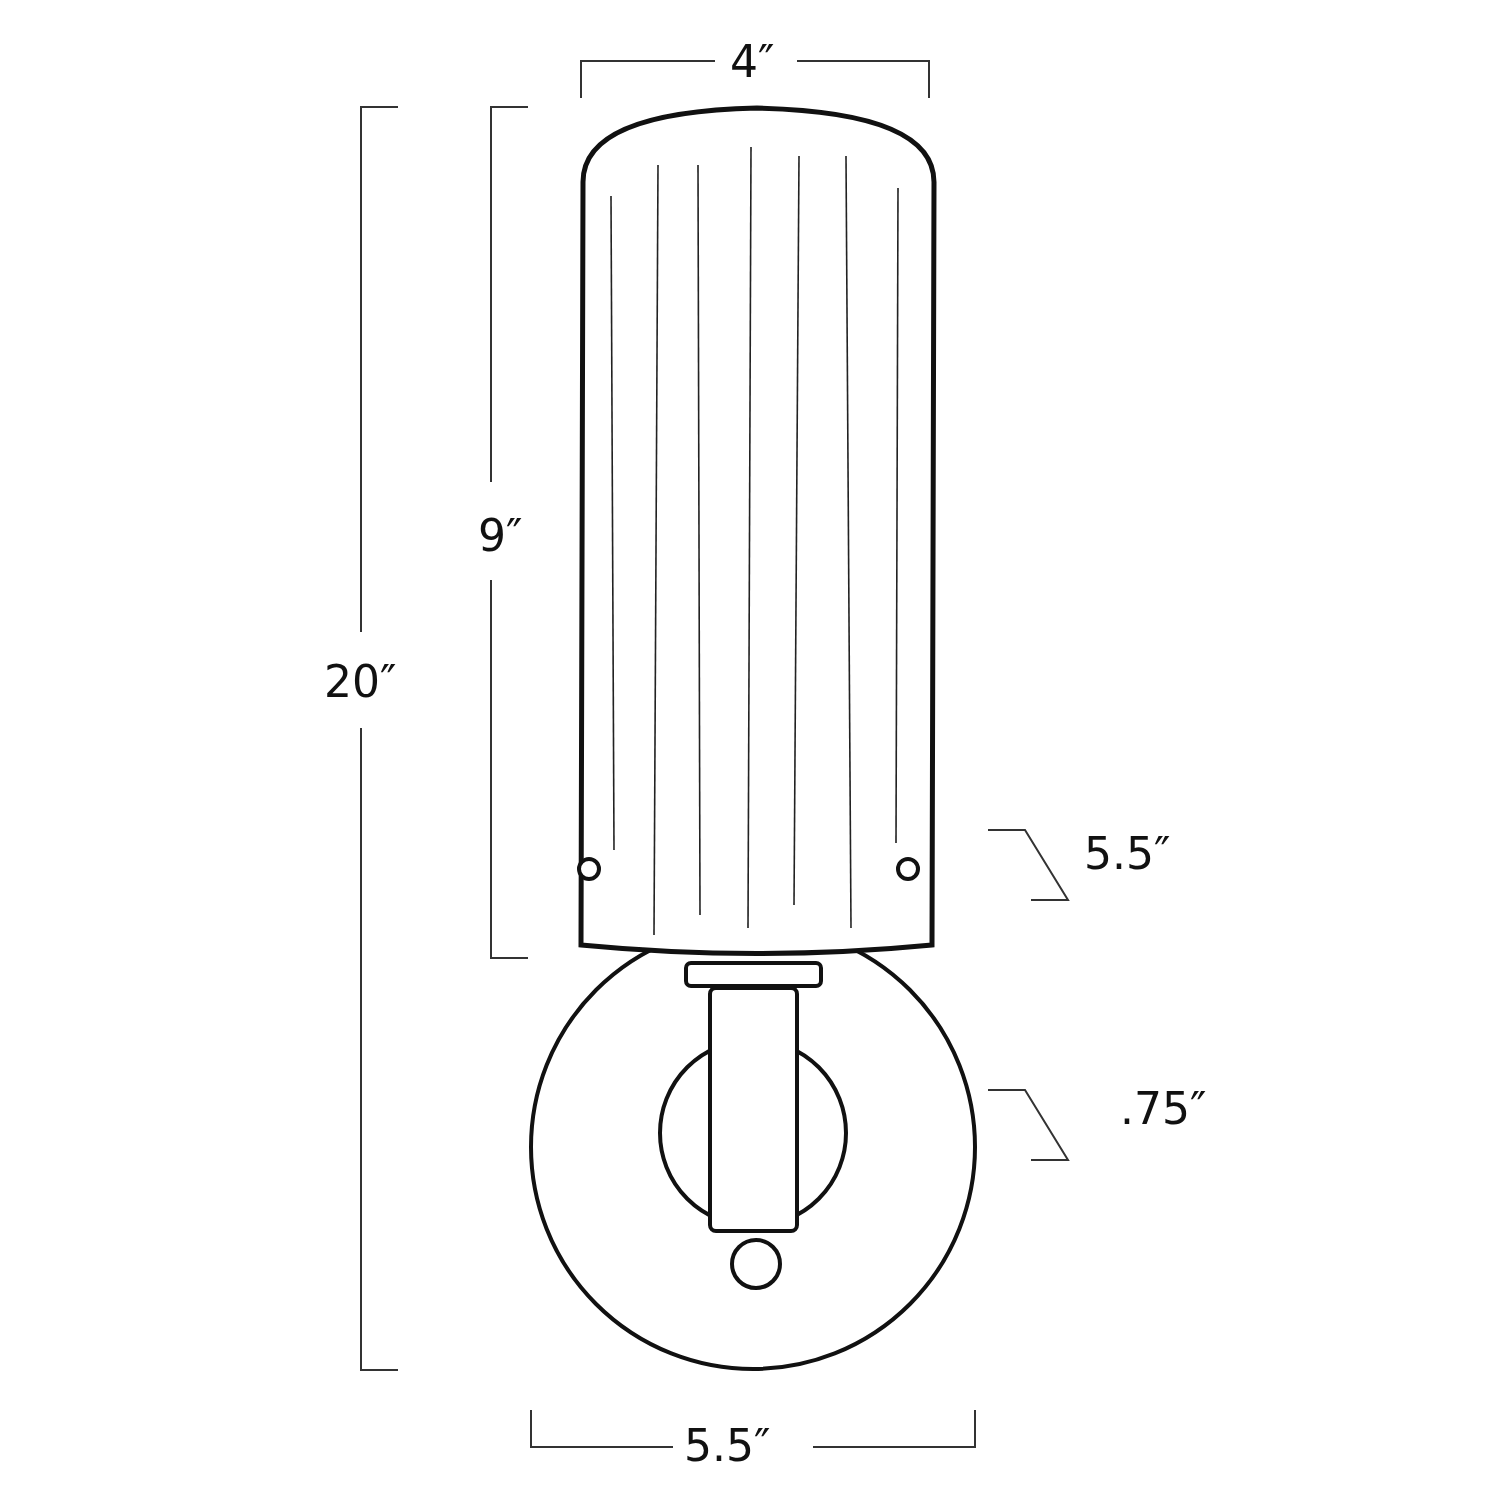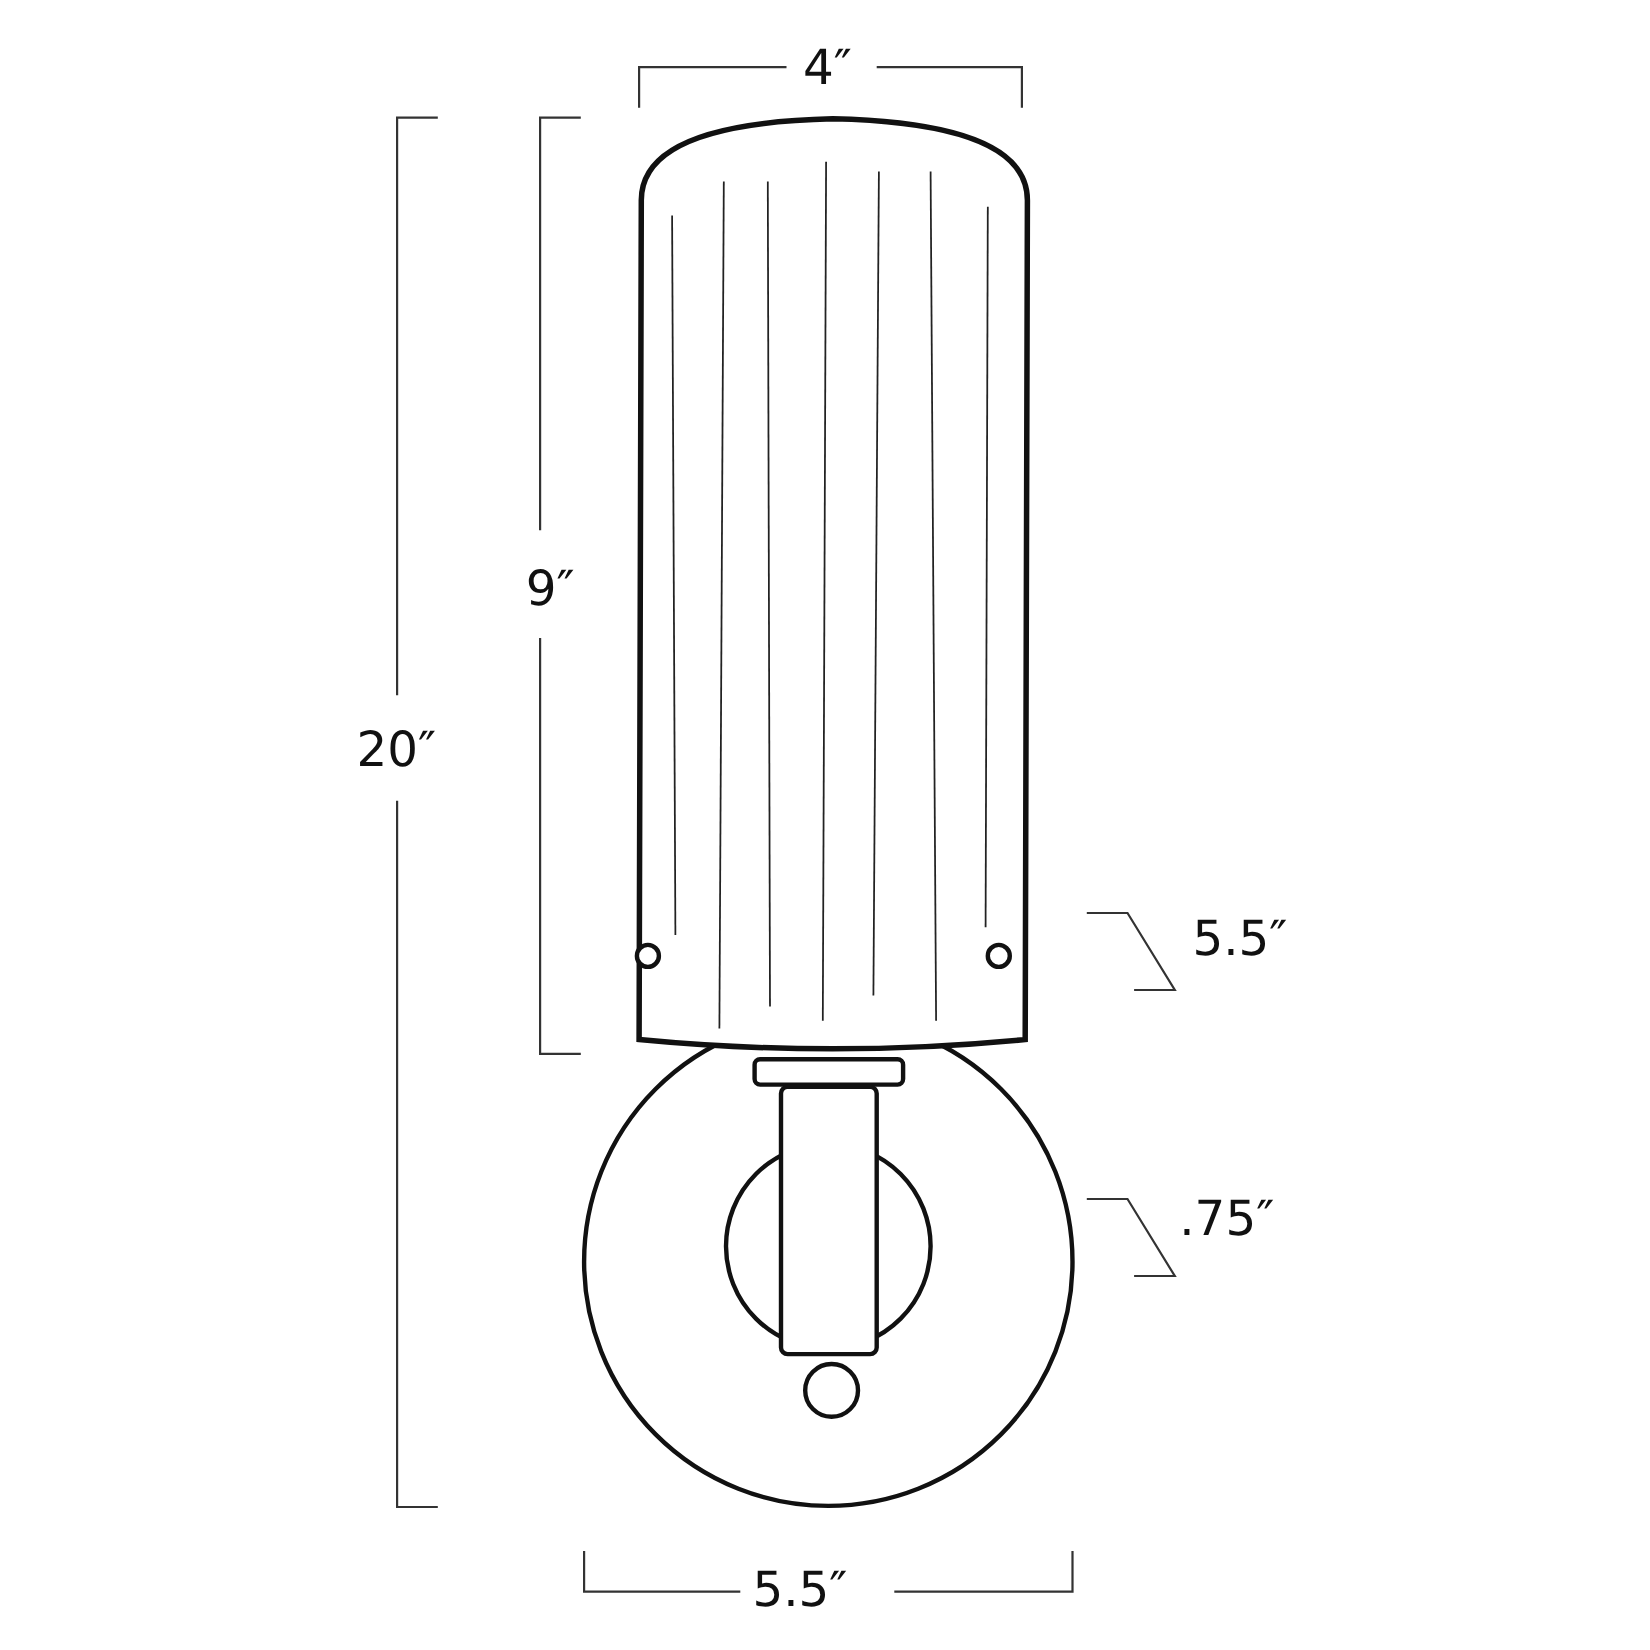--- a/index.html
+++ b/index.html
@@ -63,13 +63,13 @@
       <circle cx="908" cy="869" r="10"></circle>
     </g>
   </g>
 </svg>
 
 <div class="dim-label" style="left:726px; top:40px;">4″</div>
 <div class="dim-label" style="left:320px; top:660px;">20″</div>
 <div class="dim-label" style="left:474px; top:514px;">9″</div>
 <div class="dim-label" style="left:680px; top:1424px;">5.5″</div>
 <div class="dim-label" style="left:1080px; top:832px;">5.5″</div>
-<div class="dim-label" style="left:1068px; top:1087px;">.75″</div>
+<div class="dim-label" style="left:1116px; top:1087px;">.75″</div>
 
 </body></html>

